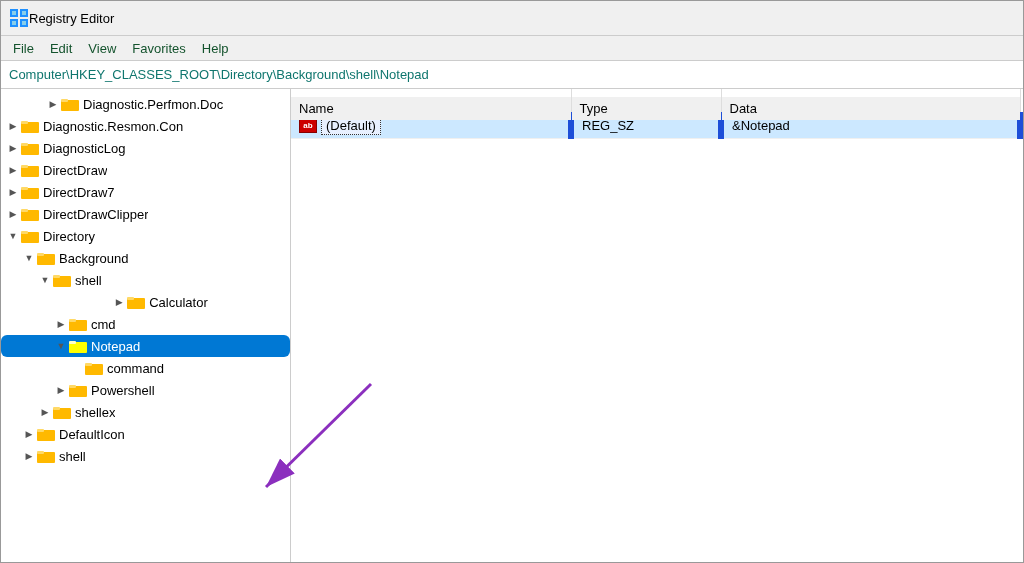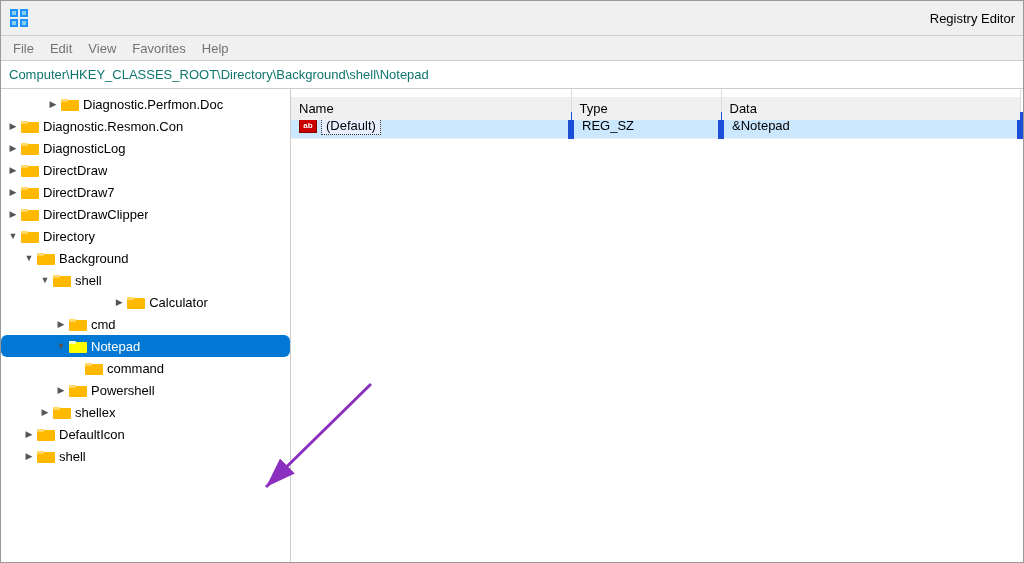--- a/index.html
+++ b/index.html
@@ -14,41 +14,40 @@
     }
 
     
     #title-bar {
       background: #f0f0f0;
       height: 35px;
       display: flex;
       align-items: center;
       padding: 0 8px;
       border-bottom: 1px solid #ccc;
-      justify-content: space-between;
     }
     #title-text {
       font-size: 13px;
       font-weight: normal;
       color: #000;
     }
 
     
     #menu-bar {
       background: #f0f0f0;
       height: 25px;
       display: flex;
       align-items: center;
       padding: 0 4px;
       border-bottom: 1px solid #ccc;
     }
     .menu-item {
       padding: 2px 8px;
       cursor: pointer;
-      color: #737373;
+      color: #14532d;
       font-size: 13px;
     }
 
     
     #address-bar {
       background: #fff;
       height: 28px;
       display: flex;
       align-items: center;
       padding: 0 8px;

